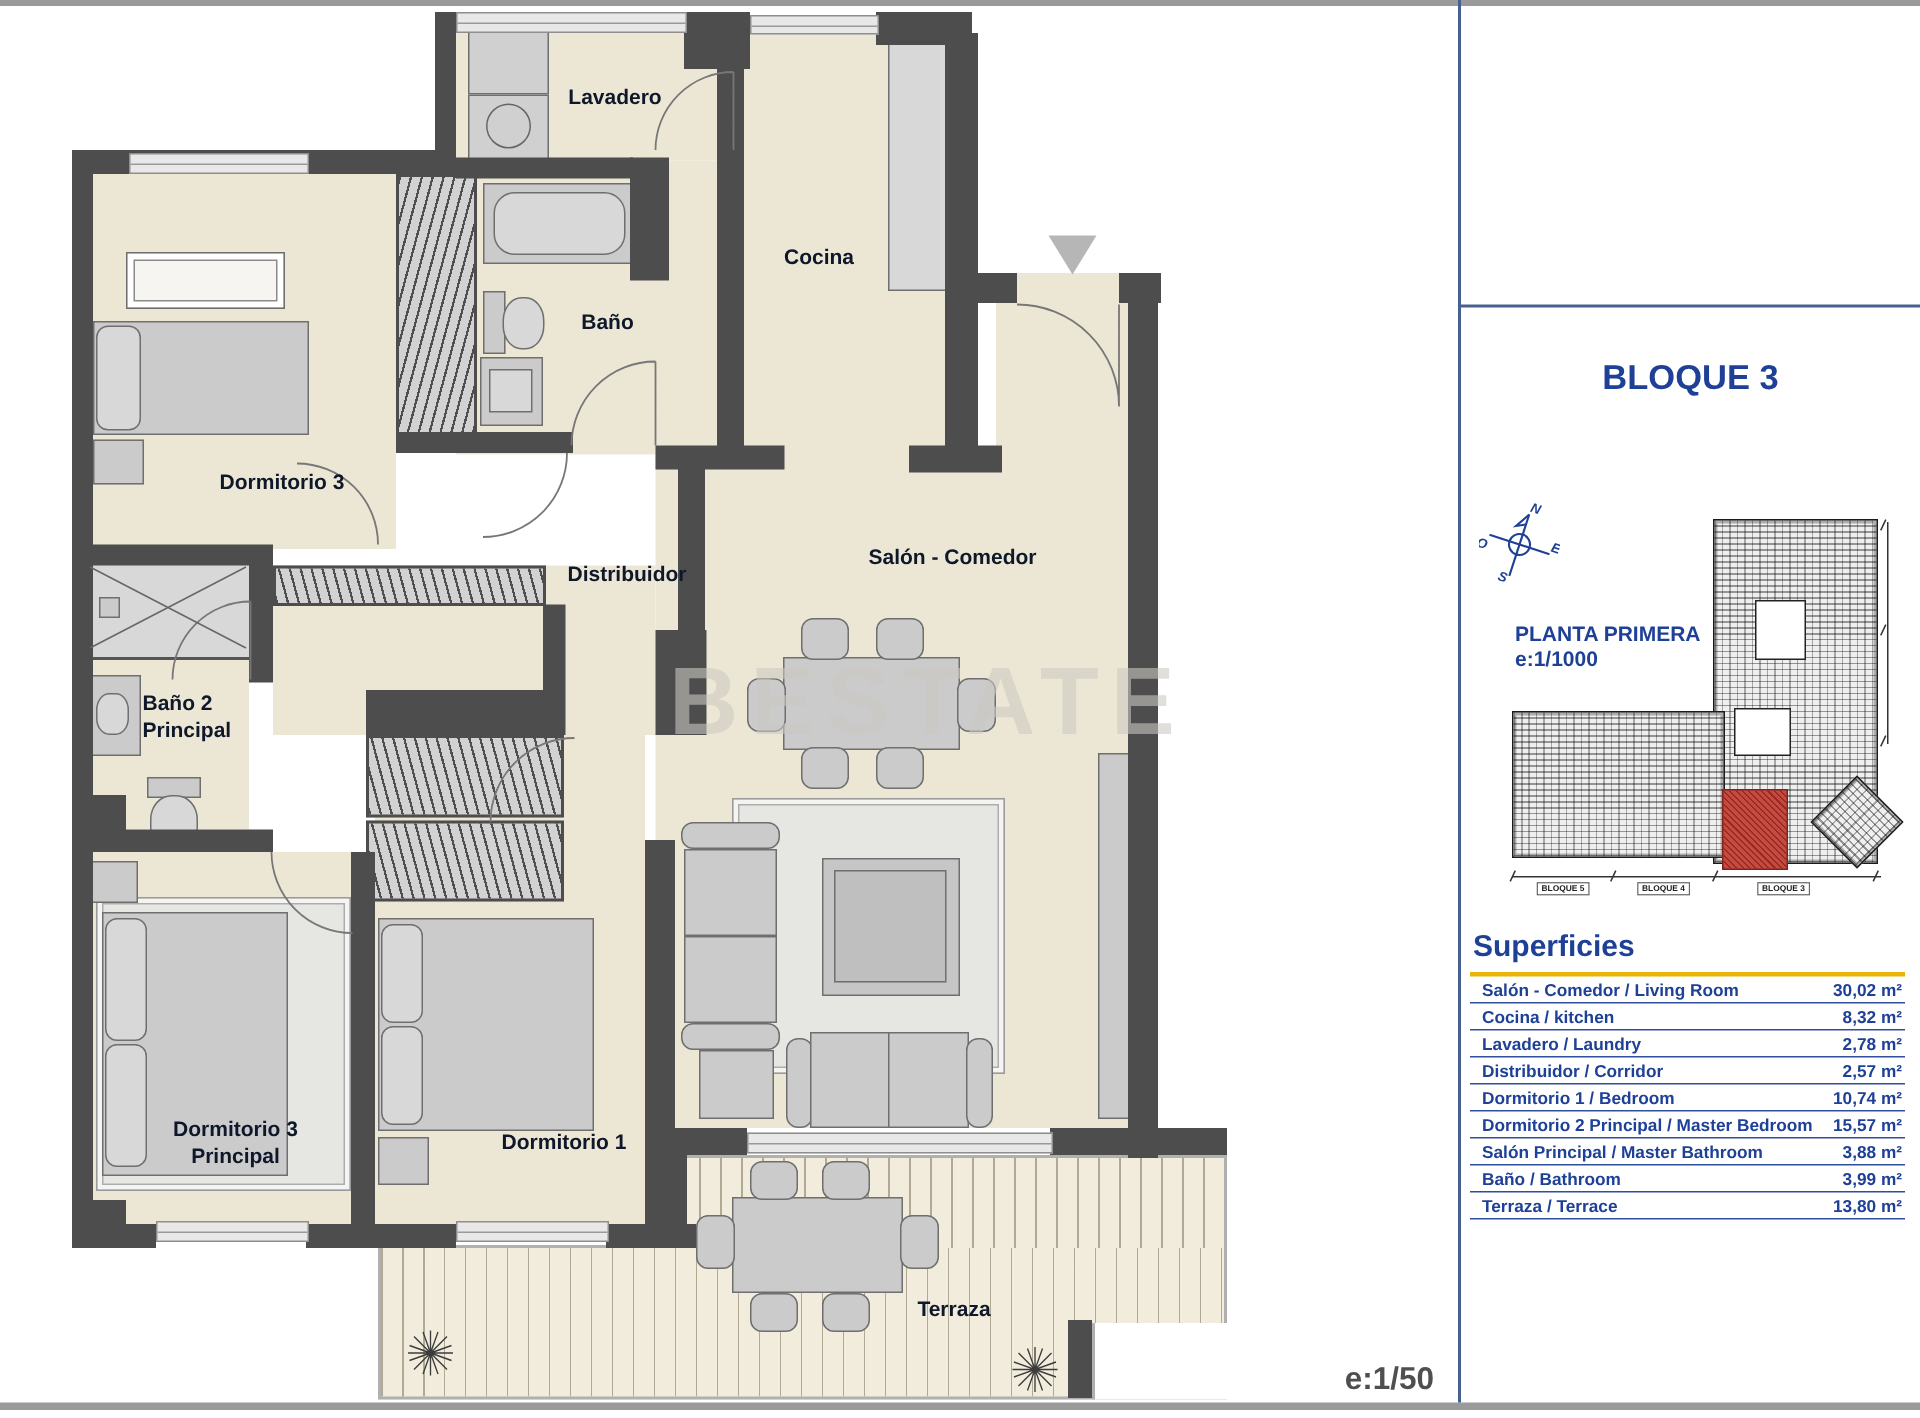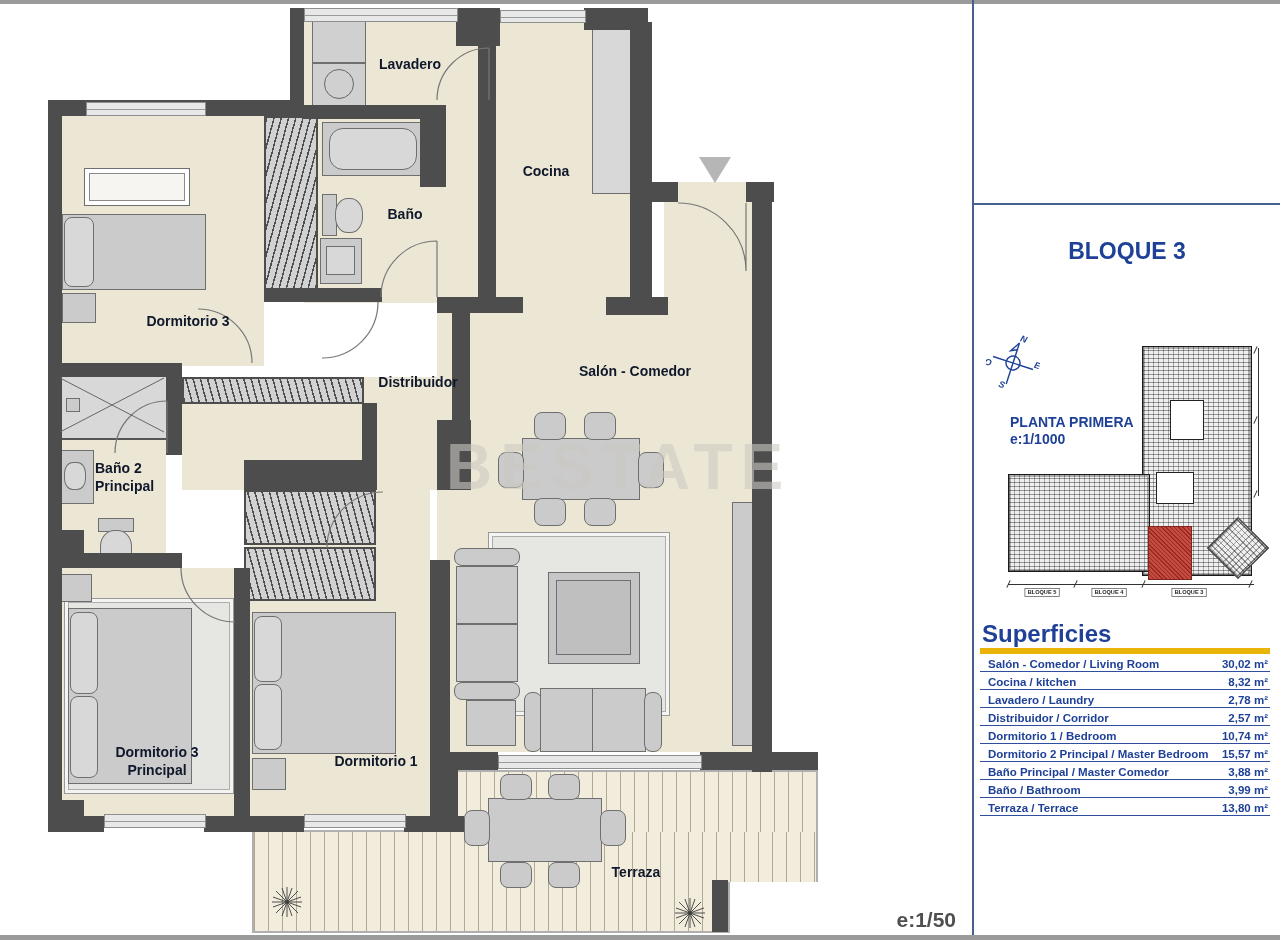--- a/index.html
+++ b/index.html
@@ -24,22 +24,22 @@
   .lbl{position:absolute;transform:translateX(-50%);font-weight:bold;font-size:14px;color:#0f172a;white-space:nowrap;z-index:40;line-height:18px;}
   .lbl.left{transform:none;}
   #watermark{position:absolute;left:446px;top:430px;font-size:64px;font-weight:bold;letter-spacing:8px;color:#ccc9c2;opacity:.58;z-index:60;}
   #entry-tri{position:absolute;left:699px;top:157px;width:0;height:0;z-index:20;
     border-left:16px solid transparent;border-right:16px solid transparent;border-top:26px solid #b6b6b6;}
   #plan-svg{position:absolute;left:0;top:0;z-index:16;}
   
   .blue{color:#1e4097;}
   #block-title{position:absolute;left:974px;top:238px;width:306px;text-align:center;font-size:23px;font-weight:bold;}
   #site-title{position:absolute;left:1010px;top:414px;font-size:14px;font-weight:bold;line-height:17px;}
-  #surf-title{position:absolute;left:982px;top:620px;font-size:24px;font-weight:bold;}
-  #surf-table{position:absolute;left:980px;top:648px;width:290px;border-top:6px solid #eab308;}
+  #surf-title{position:absolute;left:982px;top:620px;font-size:20px;font-weight:bold;}
+  #surf-table{position:absolute;left:980px;top:648px;width:290px;border-top:3px solid #eab308;}
   .srow{display:flex;justify-content:space-between;align-items:flex-end;height:16px;
     border-bottom:1.8px solid #2f4f9e;font-weight:bold;font-size:11.5px;color:#1e4097;padding:0 2px 1px 8px;}
   #scale-floor{position:absolute;left:860px;top:908px;width:96px;text-align:right;font-size:21px;font-weight:bold;color:#4f4f4f;}
   
   #site{position:absolute;left:1002px;top:344px;width:264px;height:256px;}
   .bldg{position:absolute;border:1px solid #1a1a1a;box-sizing:border-box;
     background:repeating-linear-gradient(0deg,rgba(0,0,0,.38) 0 1px,transparent 1px 4px),
                repeating-linear-gradient(90deg,rgba(0,0,0,.30) 0 1px,transparent 1px 5px),#efefef;
     box-shadow:inset 0 0 0 2px rgba(0,0,0,.28);}
   .hole{position:absolute;background:#fff;border:1px solid #222;}
@@ -300,21 +300,21 @@
     </div>
   <div class="srow">
       <span>Dormitorio 1 / Bedroom</span>
       <span>10,74 m²</span>
     </div>
   <div class="srow">
       <span>Dormitorio 2 Principal / Master Bedroom</span>
       <span>15,57 m²</span>
     </div>
   <div class="srow">
-      <span>Baño Principal / Master Comedor</span>
+      <span>Salón Principal / Master Bathroom</span>
       <span>3,88 m²</span>
     </div>
   <div class="srow">
       <span>Baño / Bathroom</span>
       <span>3,99 m²</span>
     </div>
   <div class="srow">
       <span>Terraza / Terrace</span>
       <span>13,80 m²</span>
     </div>

